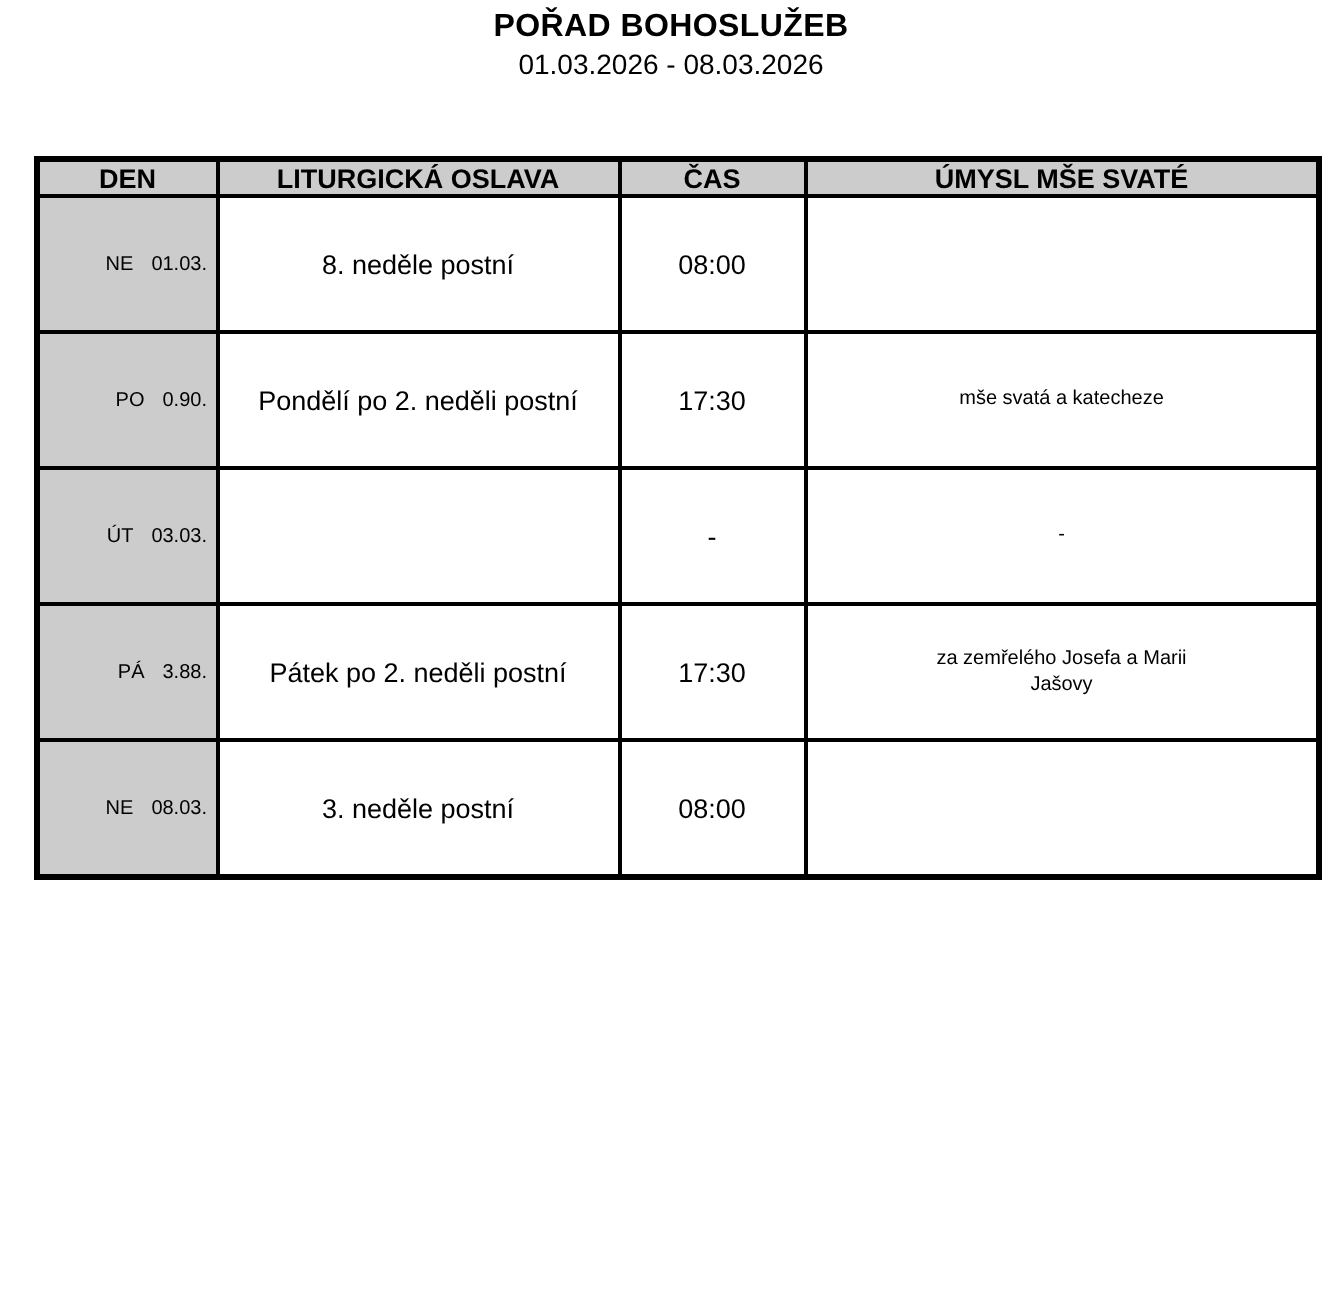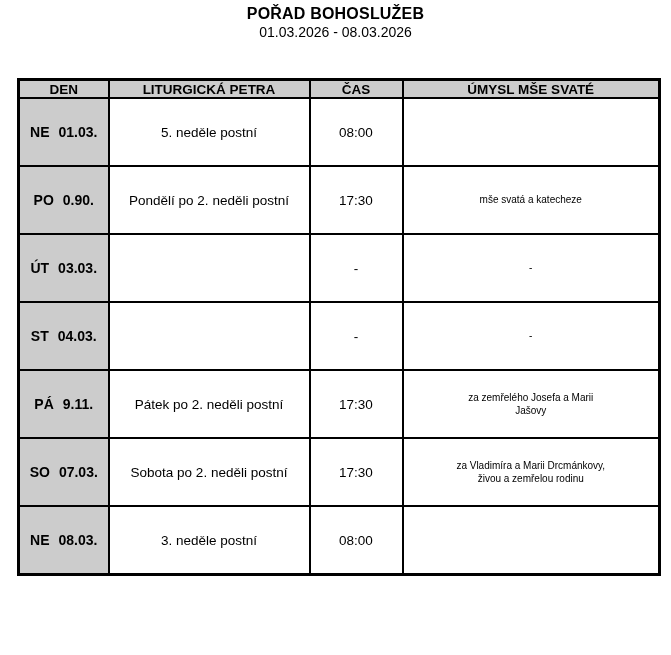--- a/index.html
+++ b/index.html
@@ -49,23 +49,23 @@
     height: 16px;
     padding: 0 2px;
   }
   table.schedule td {
     height: 66px;
     vertical-align: middle;
     padding: 0 4px;
   }
   td.day-cell {
     background: #cccccc;
-    font-weight: bold;
-    font-size: 14px;
-    text-align: center;
+    font-weight: normal;
+    font-size: 10px;
+    text-align: right;
     padding-left: 5px;
     white-space: nowrap;
   }
   .day-date { margin-left: 9px; }
   td.celebration-cell,
   td.time-cell {
     text-align: center;
     font-size: 13.5px;
   }
   td.intention-cell {
@@ -86,31 +86,31 @@
 <table class="schedule">
   <colgroup>
     <col style="width:90px">
     <col style="width:201px">
     <col style="width:93px">
     <col style="width:257px">
   </colgroup>
   <thead>
     <tr>
       <th>DEN</th>
-      <th>LITURGICKÁ PETRA</th>
+      <th>LITURGICKÁ OSLAVA</th>
       <th>ČAS</th>
       <th>ÚMYSL MŠE SVATÉ</th>
     </tr>
   </thead>
   <tbody id="schedule-body">
   <tr>
     <td class="day-cell">
       <span class="day-abbr">NE</span><span class="day-date">01.03.</span>
     </td>
-    <td class="celebration-cell">5. neděle postní</td>
+    <td class="celebration-cell">8. neděle postní</td>
     <td class="time-cell">08:00</td>
     <td class="intention-cell"></td>
   </tr>
 
   <tr>
     <td class="day-cell">
       <span class="day-abbr">PO</span><span class="day-date">0.90.</span>
     </td>
     <td class="celebration-cell">Pondělí po 2. neděli postní</td>
     <td class="time-cell">17:30</td>
@@ -119,49 +119,32 @@
 
   <tr>
     <td class="day-cell">
       <span class="day-abbr">ÚT</span><span class="day-date">03.03.</span>
     </td>
     <td class="celebration-cell"></td>
     <td class="time-cell">-</td>
     <td class="intention-cell">-</td>
   </tr>
 
-  <tr>
-    <td class="day-cell">
-      <span class="day-abbr">ST</span><span class="day-date">04.03.</span>
-    </td>
-    <td class="celebration-cell"></td>
-    <td class="time-cell">-</td>
-    <td class="intention-cell">-</td>
-  </tr>
 
 
   <tr>
     <td class="day-cell">
-      <span class="day-abbr">PÁ</span><span class="day-date">9.11.</span>
+      <span class="day-abbr">PÁ</span><span class="day-date">3.88.</span>
     </td>
     <td class="celebration-cell">Pátek po 2. neděli postní</td>
     <td class="time-cell">17:30</td>
     <td class="intention-cell">za zemřelého Josefa a Marii
 Jašovy</td>
   </tr>
 
-  <tr>
-    <td class="day-cell">
-      <span class="day-abbr">SO</span><span class="day-date">07.03.</span>
-    </td>
-    <td class="celebration-cell">Sobota po 2. neděli postní</td>
-    <td class="time-cell">17:30</td>
-    <td class="intention-cell">za Vladimíra a Marii Drcmánkovy,
-živou a zemřelou rodinu</td>
-  </tr>
 
   <tr>
     <td class="day-cell">
       <span class="day-abbr">NE</span><span class="day-date">08.03.</span>
     </td>
     <td class="celebration-cell">3. neděle postní</td>
     <td class="time-cell">08:00</td>
     <td class="intention-cell"></td>
   </tr>
 </tbody>

